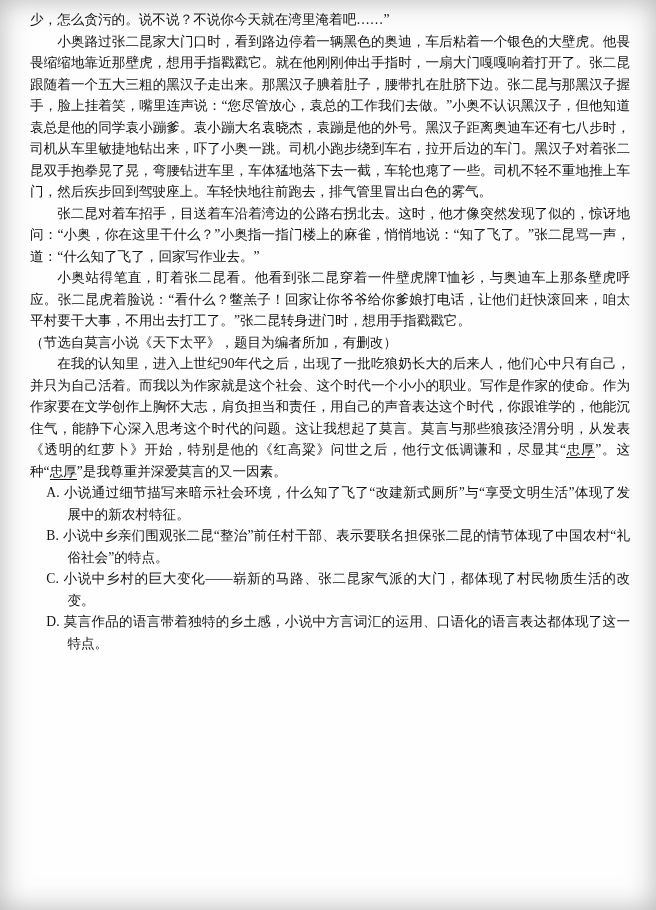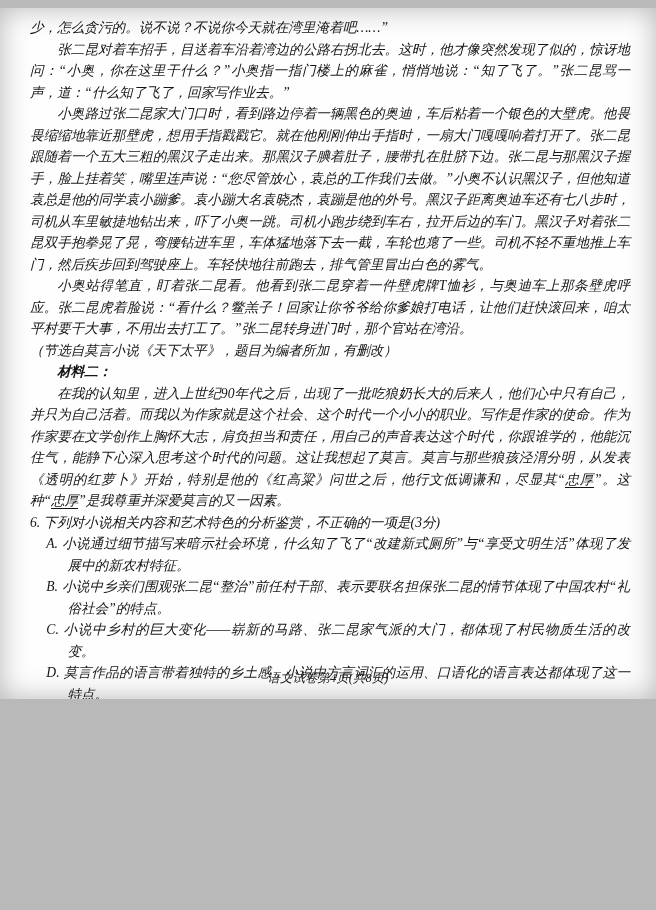--- a/index.html
+++ b/index.html
@@ -1,26 +1,25 @@
 <!DOCTYPE html>
 <html><head>
 <meta charset="utf-8">
 <style>
   html, body { margin: 0; padding: 0; background: #b9b9b9; }
   .scan-page {
     position: relative;
     width: 656px;
-    height: 691px;
-    margin: 8px auto;
+    height: 910px;
+    margin: 0 auto;
     background: #fefefe;
     box-shadow: inset 0 0 28px rgba(110,110,110,.5);
     overflow: hidden;
     font-family: "Liberation Serif", "DejaVu Serif", serif;
     color: #141414;
-    font-style: italic;
   }
   .content {
     position: absolute;
     top: 9px; left: 30px; right: 26px;
     font-size: 13.6px;
     line-height: 21.5px;
     text-align: justify;
   }
   .para { margin: 0; text-indent: 2em; }
   .first-line { margin: 0; text-indent: 0; }
@@ -39,32 +38,29 @@
     color: #1c1c1c;
   }
 </style>
 </head>
 <body>
 
 <div class="scan-page">
   <div class="content">
 
     <p class="first-line">少，怎么贪污的。说不说？不说你今天就在湾里淹着吧……”</p>
+    <p class="para">小奥路过张二昆家大门口时，看到路边停着一辆黑色的奥迪，车后粘着一个银色的大壁虎。他畏畏缩缩地靠近那壁虎，想用手指戳戳它。就在他刚刚伸出手指时，一扇大门嘎嘎响着打开了。张二昆跟随着一个五大三粗的黑汉子走出来。那黑汉子腆着肚子，腰带扎在肚脐下边。张二昆与那黑汉子握手，脸上挂着笑，嘴里连声说：“您尽管放心，袁总的工作我们去做。”小奥不认识黑汉子，但他知道袁总是他的同学袁小蹦爹。袁小蹦大名袁晓杰，袁蹦是他的外号。黑汉子距离奥迪车还有七八步时，司机从车里敏捷地钻出来，吓了小奥一跳。司机小跑步绕到车右，拉开后边的车门。黑汉子对着张二昆双手抱拳晃了晃，弯腰钻进车里，车体猛地落下去一截，车轮也瘪了一些。司机不轻不重地推上车门，然后疾步回到驾驶座上。车轻快地往前跑去，排气管里冒出白色的雾气。</p>
     <p class="para">张二昆对着车招手，目送着车沿着湾边的公路右拐北去。这时，他才像突然发现了似的，惊讶地问：“小奥，你在这里干什么？”小奥指一指门楼上的麻雀，悄悄地说：“知了飞了。”张二昆骂一声，道：“什么知了飞了，回家写作业去。”</p>
-    <p class="para">小奥路过张二昆家大门口时，看到路边停着一辆黑色的奥迪，车后粘着一个银色的大壁虎。他畏畏缩缩地靠近那壁虎，想用手指戳戳它。就在他刚刚伸出手指时，一扇大门嘎嘎响着打开了。张二昆跟随着一个五大三粗的黑汉子走出来。那黑汉子腆着肚子，腰带扎在肚脐下边。张二昆与那黑汉子握手，脸上挂着笑，嘴里连声说：“您尽管放心，袁总的工作我们去做。”小奥不认识黑汉子，但他知道袁总是他的同学袁小蹦爹。袁小蹦大名袁晓杰，袁蹦是他的外号。黑汉子距离奥迪车还有七八步时，司机从车里敏捷地钻出来，吓了小奥一跳。司机小跑步绕到车右，拉开后边的车门。黑汉子对着张二昆双手抱拳晃了晃，弯腰钻进车里，车体猛地落下去一截，车轮也瘪了一些。司机不轻不重地推上车门，然后疾步回到驾驶座上。车轻快地往前跑去，排气管里冒出白色的雾气。</p>
-    <p class="para">小奥站得笔直，盯着张二昆看。他看到张二昆穿着一件壁虎牌T恤衫，与奥迪车上那条壁虎呼应。张二昆虎着脸说：“看什么？鳖羔子！回家让你爷爷给你爹娘打电话，让他们赶快滚回来，咱太平村要干大事，不用出去打工了。”张二昆转身进门时，那个官站在湾沿。</p>
+    <p class="para">小奥站得笔直，盯着张二昆看。他看到张二昆穿着一件壁虎牌T恤衫，与奥迪车上那条壁虎呼应。张二昆虎着脸说：“看什么？鳖羔子！回家让你爷爷给你爹娘打电话，让他们赶快滚回来，咱太平村要干大事，不用出去打工了。”张二昆转身进门时，想用手指戳戳它。</p>
     <p class="attr">（节选自莫言小说《天下太平》，题目为编者所加，有删改）</p>
 
-    <p class="para material-label">材料二：</p>
     <p class="para"><span>在我的认知里，进入上世纪90年代之后，出现了一批吃狼奶长大的后来人，他们心中只有自己，并只为自己活着。而我以为作家就是这个社会、这个时代一个小小的职业。写作是作家的使命。作为作家要在文学创作上胸怀大志，肩负担当和责任，用自己的声音表达这个时代，你跟谁学的，他能沉住气，能静下心深入思考这个时代的问题。这让我想起了莫言。莫言与那些狼孩泾渭分明，从发表《透明的红萝卜》开始，特别是他的《红高粱》问世之后，他行文低调谦和，尽显其“</span><span class="emph">忠厚</span><span>”。这种“</span><span class="emph">忠厚</span><span>”是我尊重并深爱莫言的又一因素。</span></p>
 
     <div>
-      <p class="q-stem"><span class="q-num">6.</span><span>下列对小说相关内容和艺术特色的分析鉴赏，不正确的一项是(3分)</span></p>
       <p class="option"><span class="opt-label">A.</span><span>小说通过细节描写来暗示社会环境，什么知了飞了“改建新式厕所”与“享受文明生活”体现了发展中的新农村特征。</span></p>
       <p class="option"><span class="opt-label">B.</span><span>小说中乡亲们围观张二昆“整治”前任村干部、表示要联名担保张二昆的情节体现了中国农村“礼俗社会”的特点。</span></p>
       <p class="option"><span class="opt-label">C.</span><span>小说中乡村的巨大变化——崭新的马路、张二昆家气派的大门，都体现了村民物质生活的改变。</span></p>
       <p class="option"><span class="opt-label">D.</span><span>莫言作品的语言带着独特的乡土感，小说中方言词汇的运用、口语化的语言表达都体现了这一特点。</span></p>
     </div>
 
   </div>
 
-  <div class="footer">语文试卷第4页(共8页)</div>
 </div>
 
 </body></html>

